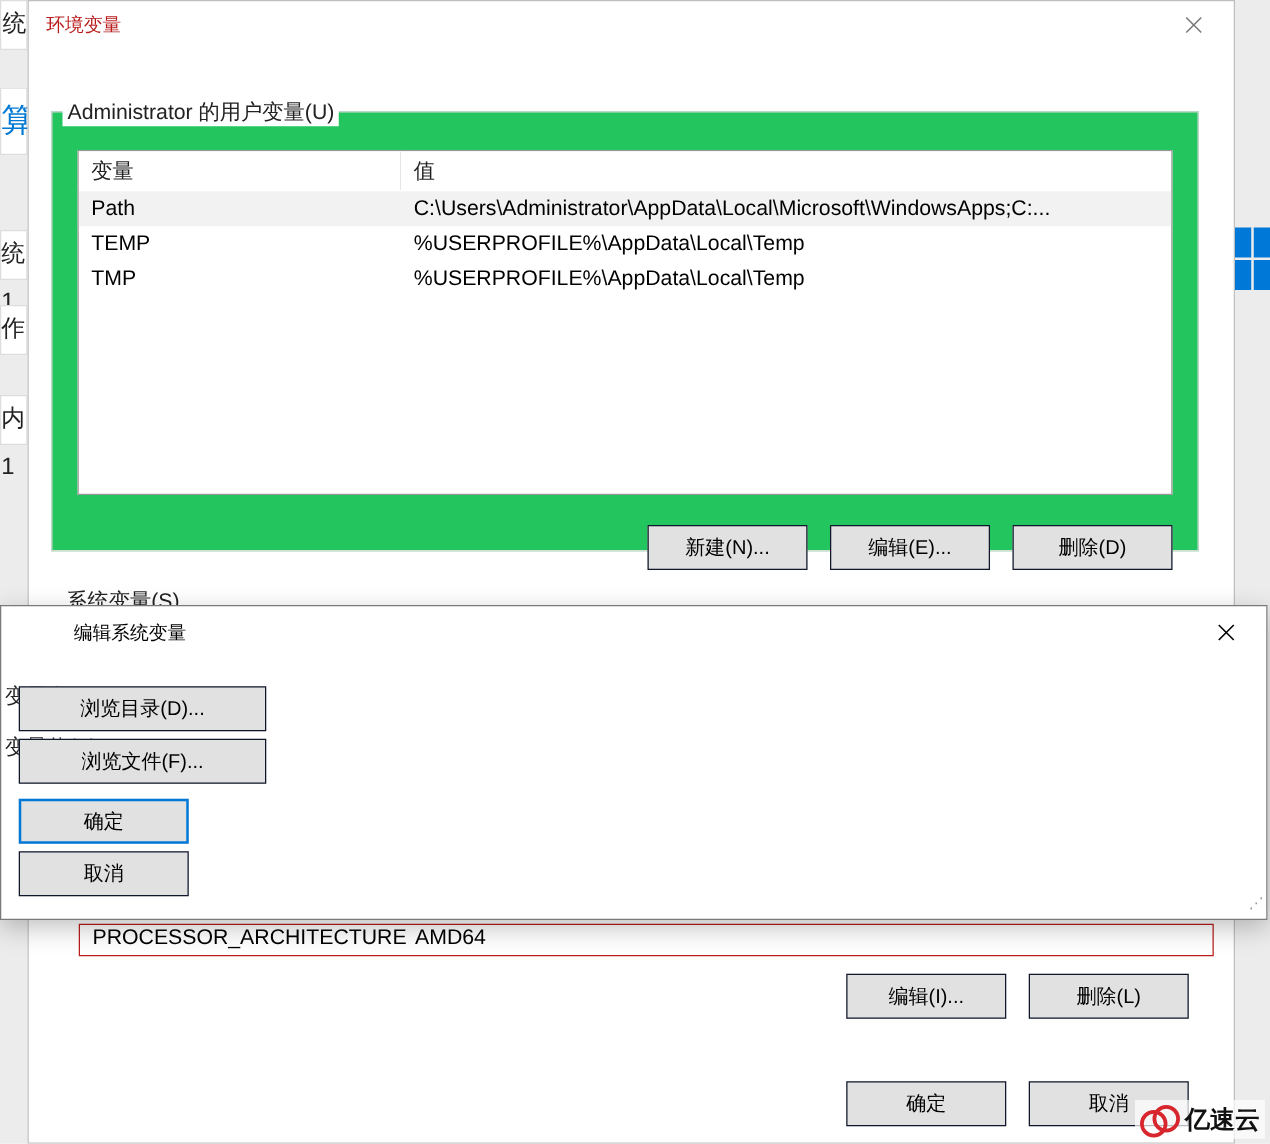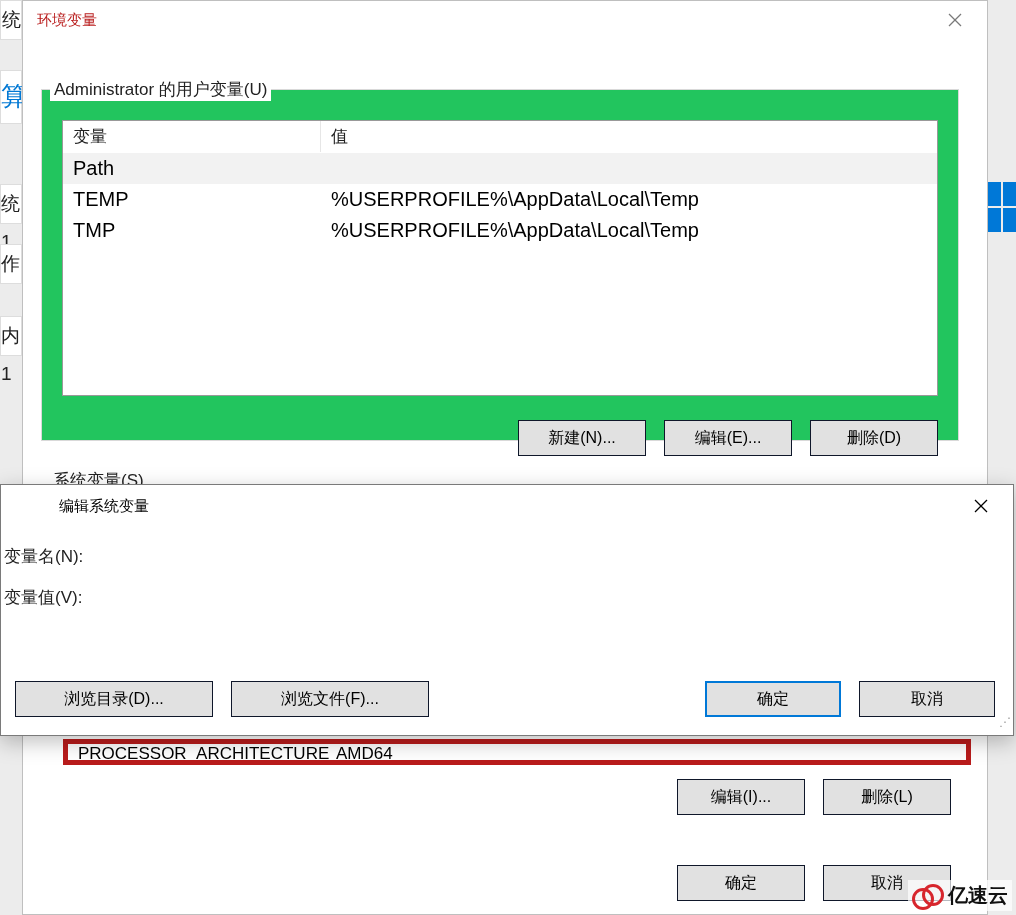--- a/index.html
+++ b/index.html
@@ -102,21 +102,21 @@
     font-size: 17px;
     border-right: 1px solid #e6e6e6;
     background: #fff;
     color: #222;
   }
   .listbox .hdr .col:last-child { border-right: none; }
   .col-var { width: 258px; flex: 0 0 258px; }
   .col-val { flex: 1; }
   .listbox .row {
     display: flex;
-    font-size: 20px;
+    font-size: 17px;
     padding: 2px 0;
   }
   .listbox .row.selected { background: #f2f2f2; }
   .listbox .row .cell { padding: 2px 10px; white-space: nowrap; overflow: hidden; text-overflow: ellipsis; }
 
   .btnrow {
     display: flex;
     justify-content: flex-end;
     gap: 18px;
     margin-top: 24px;
@@ -131,21 +131,21 @@
     cursor: pointer;
     padding: 0 14px;
   }
 
   
   .sys-peek {
     position: absolute;
     left: 40px;
     top: 738px;
     width: 908px;
-    border: 5px solid #b91c1c;
+    border: 1px solid #b91c1c;
     background: #fff;
     height: 26px;
     display: flex;
     font-size: 17px;
     overflow: hidden;
   }
   .sys-peek .cell { padding: 0 10px; white-space: nowrap; }
 
   .sys-btnrow {
     position: absolute;
@@ -210,21 +210,22 @@
     overflow: hidden;
     background: #fff;
   }
   .fakeinput span.hl { background: #0078d7; color: #fff; padding: 0 1px; line-height: 28px; }
 
   .modal-btnrow {
     position: absolute;
     left: 14px; right: 18px;
     bottom: 18px;
     display: flex;
-    gap: 18px;
+    gap: 6px;
+    flex-direction: column;
   }
   .modal-btnrow .spacer { flex: 1; }
   .btn.primary { border: 2px solid #0078d7; background: #e1e1e1; }
   .btn.wide { width: 198px; }
   .btn.med  { width: 136px; }
   .resize-grip {
     position: absolute;
     right: 2px; bottom: 2px;
     width: 14px; height: 14px;
     color: #9a9a9a;
@@ -288,20 +289,21 @@
   <div class="groupbox user-group">
     <span class="legend">Administrator 的用户变量(U)</span>
 
     <div class="listbox">
       <div class="hdr">
         <div class="col col-var">变量</div>
         <div class="col col-val">值</div>
       </div>
       <div class="row selected">
         <div class="cell col-var">Path</div>
+        <div class="cell col-val">C:\Users\Administrator\AppData\Local\Microsoft\WindowsApps;C:...</div>
       </div>
       <div class="row">
         <div class="cell col-var">TEMP</div>
         <div class="cell col-val">%USERPROFILE%\AppData\Local\Temp</div>
       </div>
       <div class="row">
         <div class="cell col-var">TMP</div>
         <div class="cell col-val">%USERPROFILE%\AppData\Local\Temp</div>
       </div>
     </div>

